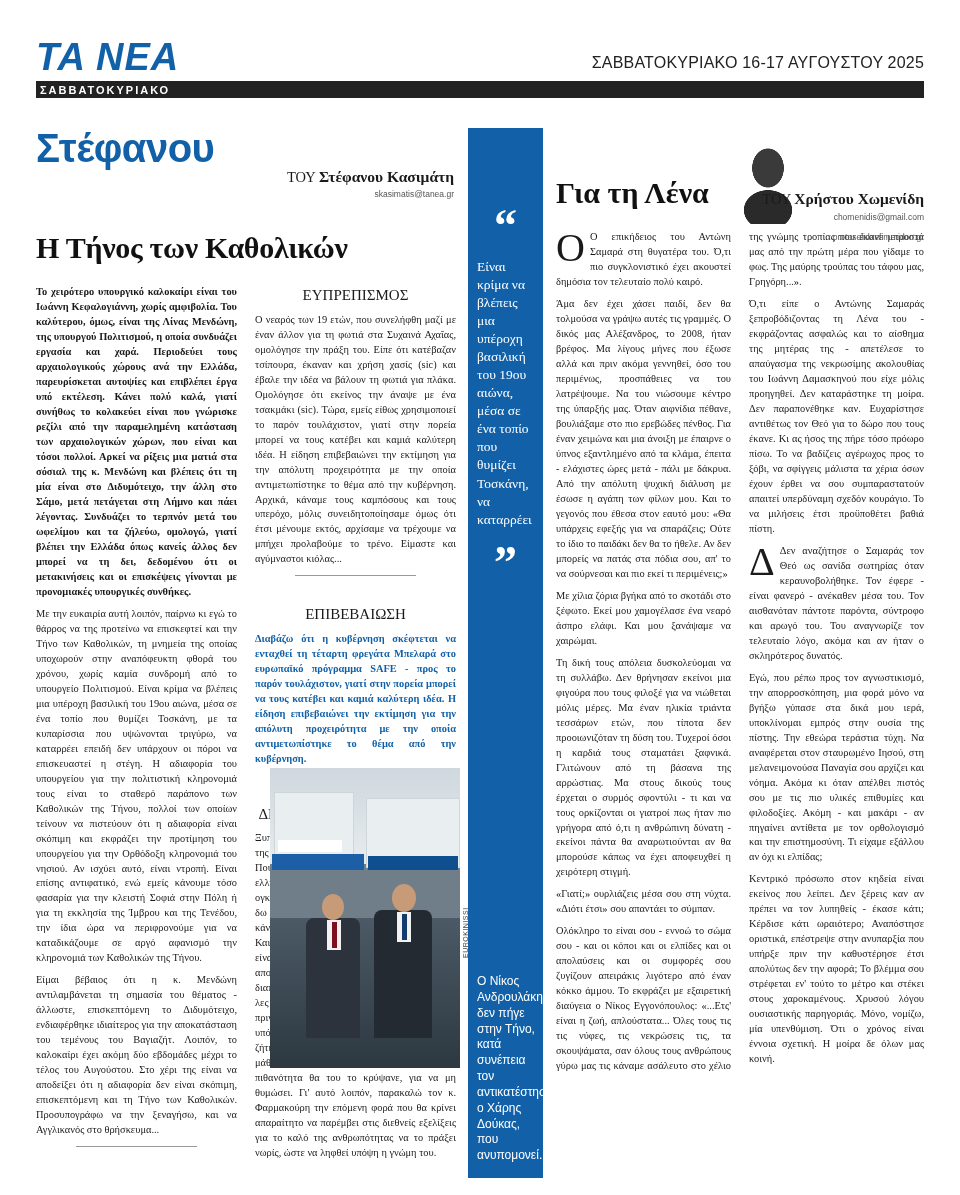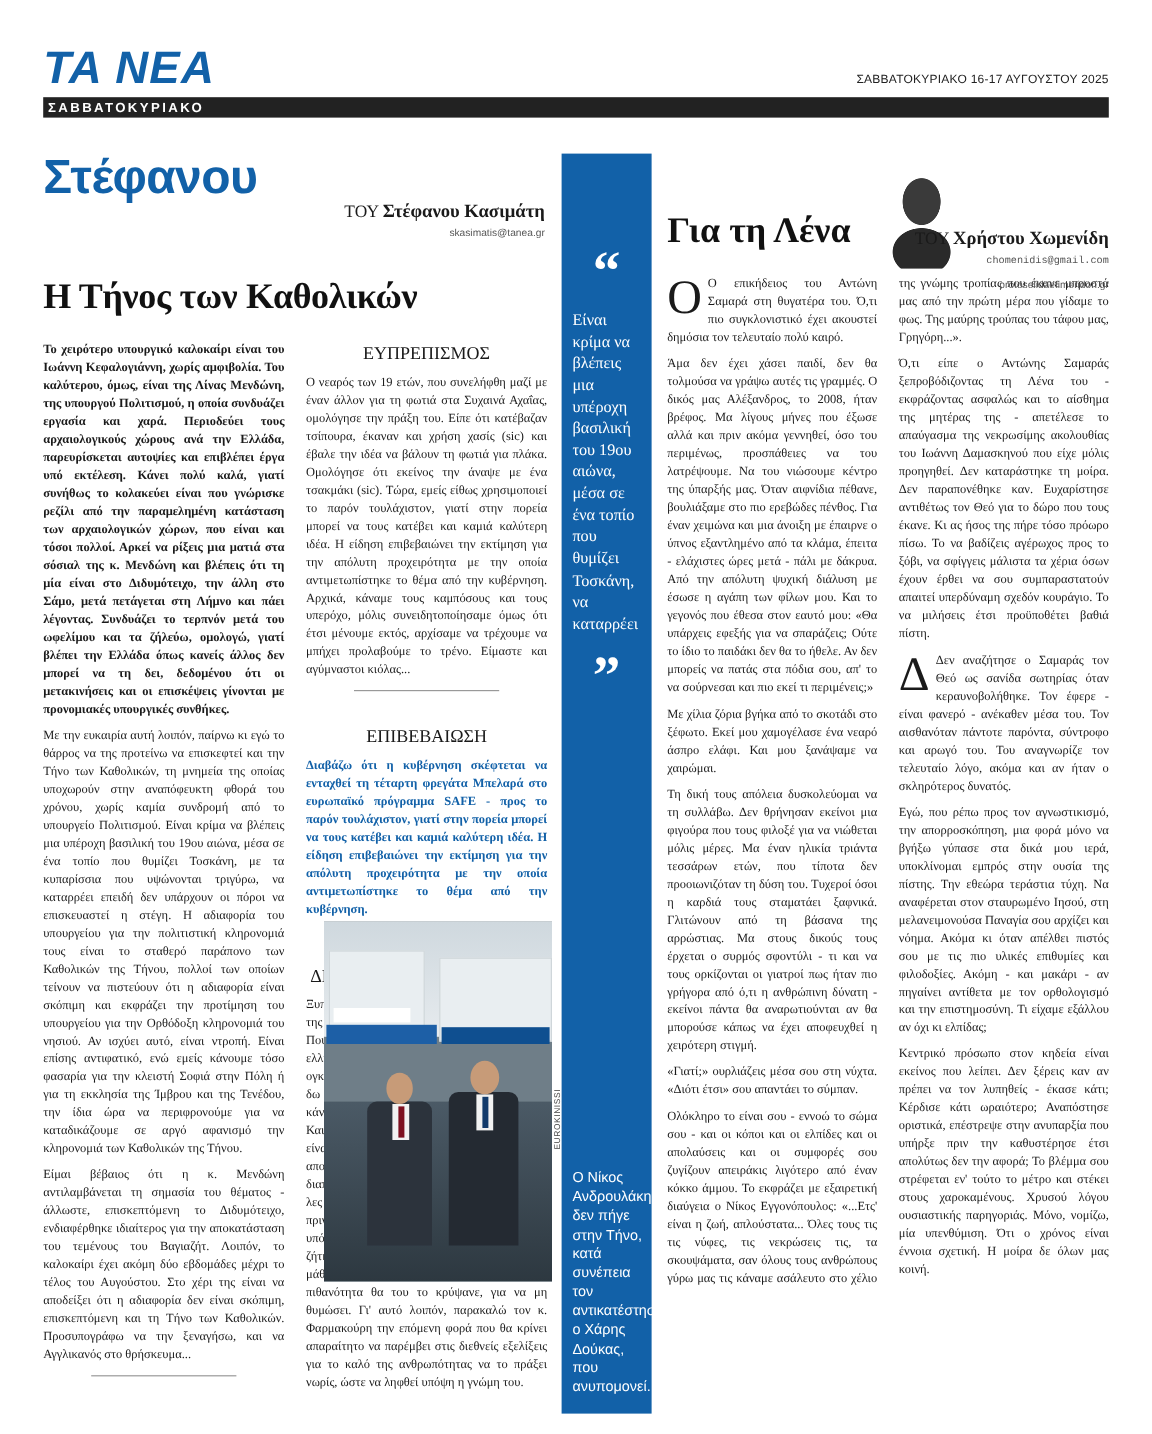--- a/index.html
+++ b/index.html
@@ -39,21 +39,21 @@
     font-family: "Liberation Sans", sans-serif;
     font-weight: bold;
     font-style: italic;
     font-size: 38px;
     letter-spacing: 1px;
     color: #1261a8;
     line-height: 1;
   }
   .masthead-date {
     font-family: "Liberation Sans", sans-serif;
-    font-size: 10px;
+    font-size: 16px;
     color: #222;
     padding-bottom: 4px;
     letter-spacing: 0.2px;
     text-align: center;
   }
   .masthead-bar {
     margin-top: 5px;
     height: 17px;
     background: #222;
     display: flex;
@@ -194,21 +194,21 @@
   .byline-right {
     position: absolute;
     right: 0; top: 62px;
     text-align: center;
     font-size: 14.5px;
   }
   .byline-right b { font-weight: bold; font-size: 15.5px; }
   .email-right {
     position: absolute;
     right: 0; top: 84px;
-    font-family: Liberation Mono, monospace;
+    font-family: Liberation Sans, sans-serif;
     font-size: 8.5px;
     color: #555;
   }
   .url-right {
     position: absolute;
     right: 0; top: 104px;
     font-family: "Liberation Sans", sans-serif;
     font-size: 8.5px;
     color: #555;
   }

